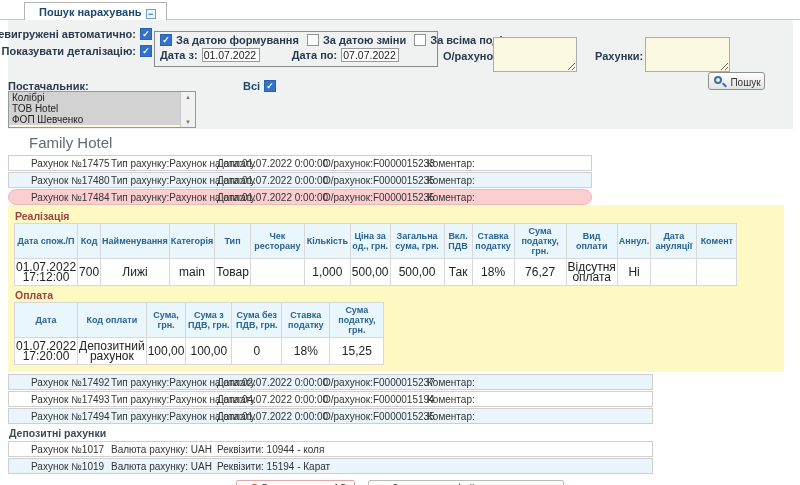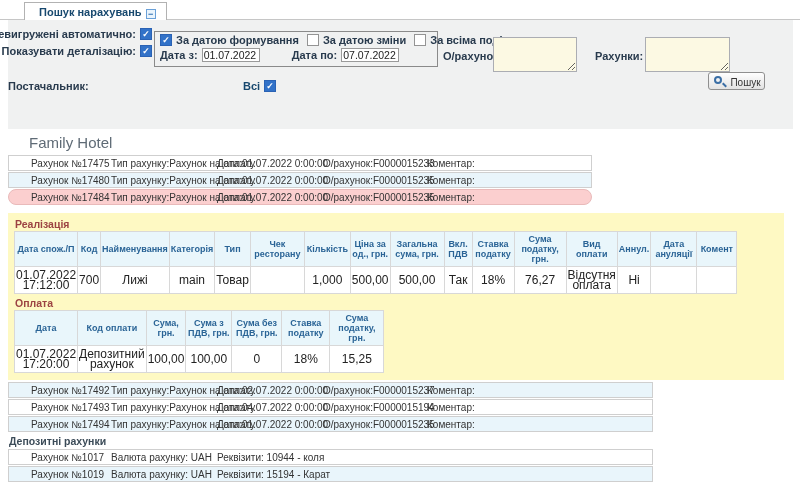--- a/index.html
+++ b/index.html
@@ -52,21 +52,21 @@
         display:flex;flex-direction:column;justify-content:space-between;align-items:center;
         font-size:6px;color:#777;padding:2px 0;box-sizing:border-box;}
   
   .hotel-title{font-size:15px;color:#5f6b76;margin:5px 0 4px 29px;}
   .rows{margin-left:8px;}
   .inv-row{display:flex;align-items:center;height:16px;box-sizing:border-box;border:1px solid #cfcfcf;
         margin-bottom:1px;background:#fff;font-size:10px;color:#333;white-space:nowrap;}
   .rows.g1 .inv-row{width:584px;}
   .rows.g2 .inv-row,.rows.dep .inv-row{width:645px;}
   .inv-row.alt{background:#e9f5fb;}
-  .inv-row.selected{background:#fbcfcf;border-color:#e9baba;margin-bottom:8px;border-radius:8px;}
+  .inv-row.selected{background:#fbcfcf;border-color:#e9baba;margin-bottom:0;border-radius:8px;}
   .c-num{width:102px;padding-left:22px;box-sizing:border-box;}
   .c-type{width:106px;}
   .c-date{width:106px;}
   .c-oacc{width:104px;}
   .c-comment{flex:1;}
   
   .detail-panel{width:776px;margin-left:8px;background:#fef9c3;padding:2px 0 4px;box-sizing:border-box;margin-bottom:2px;}
   .section-label{font-size:10.5px;font-weight:bold;color:#9c4343;margin:3px 0 1px 7px;}
   table.detail{border-collapse:collapse;table-layout:fixed;margin:1px 0 3px 6px;}
   table.detail th{background:#e9f6fb;color:#2a6496;font-weight:bold;font-size:9px;line-height:10px;
@@ -138,20 +138,29 @@
 
     <button class="search-btn">
       <span class="magnifier"></span>
       <span>Пошук</span>
     </button>
 
     <span class="blabel supplier-label">Постачальник:</span>
     <div class="all-wrap">
       <span class="blabel">Всі</span>
       <span class="checkbox checked">✓</span>
+    </div>
+    <div class="supplier-select">
+      <div class="sel-option">Колібрі</div>
+      <div class="sel-option">ТОВ Hotel</div>
+      <div class="sel-option">ФОП Шевченко</div>
+      <div class="sel-scroll">
+        <span>▲</span>
+        <span>▼</span>
+      </div>
     </div>
   </div>
 
   <div class="hotel-title">Family Hotel</div>
 
   <div class="rows g1">
     <div class="inv-row">
       <span class="c-num">Рахунок №17475</span>
       <span class="c-type">Тип рахунку:Рахунок на оплату</span>
       <span class="c-date">Дата:01.07.2022 0:00:00</span>

